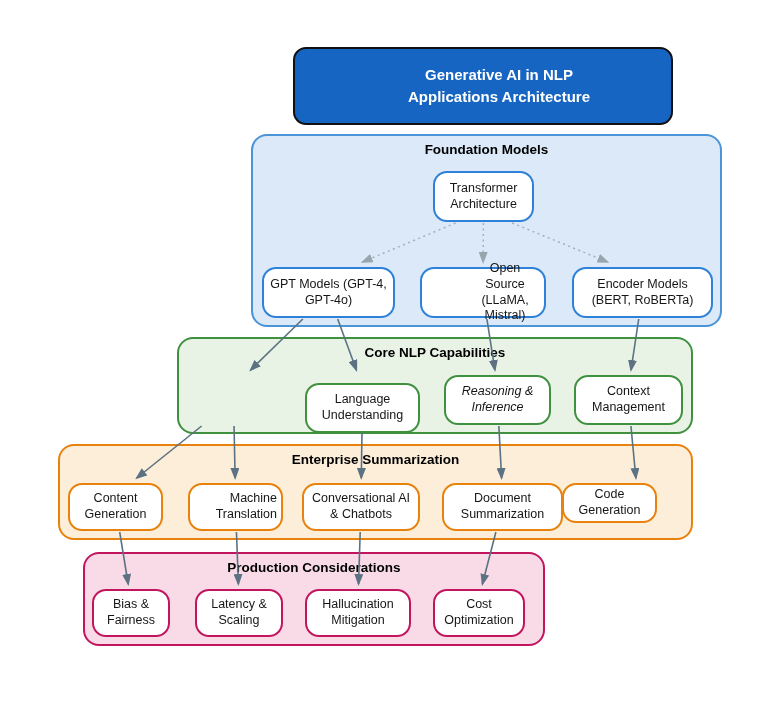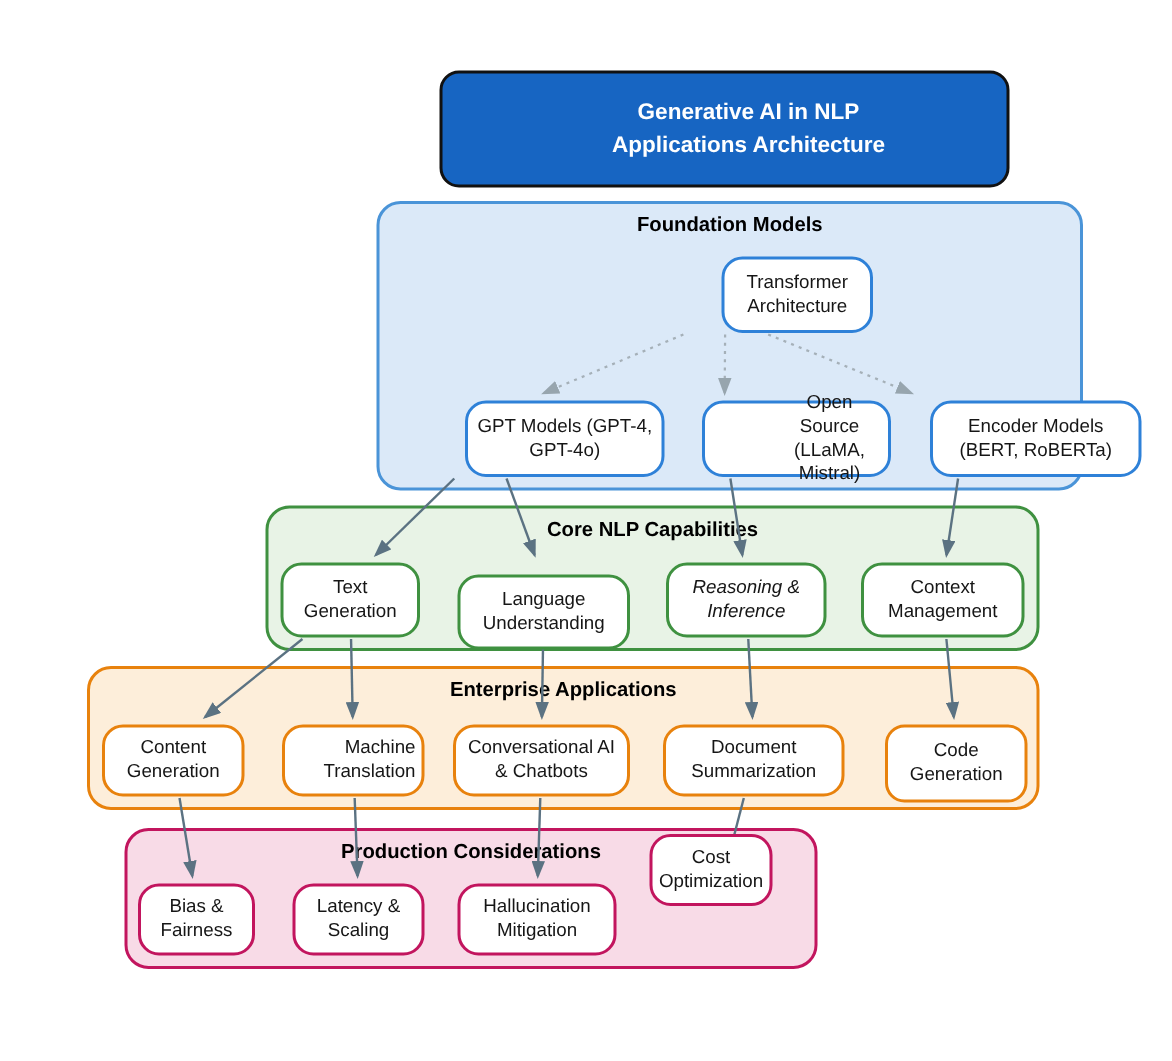--- a/index.html
+++ b/index.html
@@ -48,21 +48,21 @@
     background:var(--node-fill);
     border-radius:14px;
     border:2px solid #999;
     display:flex;align-items:center;justify-content:center;
     text-align:center;
     font-size:12.5px;
     line-height:1.25;
     color:#161616;
     padding:2px 4px;
   }
-  .n-foundation{border-color:var(--foundation-node-border);margin-left:48px;}
+  .n-foundation{border-color:var(--foundation-node-border);}
   .n-core{border-color:var(--core-border);}
   .n-enterprise{border-color:var(--enterprise-border);}
   .n-production{border-color:var(--production-border);}
 </style>
 </head>
 <body>
 
 <div class="canvas" style="--title-bg: #1765c2; --title-border: #111111; --title-text: #ffffff; --node-fill: #ffffff; --foundation-fill: #dbe9f8; --foundation-border: #4a94d8; --foundation-node-border: #2e81d8; --core-fill: #e8f3e6; --core-border: #3f9140; --enterprise-fill: #fdeeda; --enterprise-border: #e8820d; --production-fill: #f8dbe7; --production-border: #c2155e;">
 
   <svg class="edges" width="781" height="707" viewBox="0 0 781 707">
@@ -94,43 +94,42 @@
       </g>
   </svg>
 
   <div class="group g-foundation" style="left: 251px; top: 134px; width: 471px; height: 193px;">
     <div class="group-label">Foundation Models</div>
   </div>
   <div class="group g-core" style="left: 177px; top: 337px; width: 516px; height: 97px;">
     <div class="group-label">Core NLP Capabilities</div>
   </div>
   <div class="group g-enterprise" style="left: 58px; top: 444px; width: 635px; height: 96px;">
-    <div class="group-label">Enterprise Applications</div>
+    <div class="group-label">Enterprise Summarization</div>
   </div>
   <div class="group g-production" style="left: 83px; top: 552px; width: 462px; height: 94px;">
     <div class="group-label">Production Considerations</div>
   </div>
 
   <div class="title-box" style="left: 293px; top: 47px; width: 380px; height: 78px;">Generative AI in NLP
 Applications Architecture</div>
 
   <div class="node n-foundation" style="left: 433px; top: 171px; width: 101px; height: 51px;">Transformer Architecture</div>
   <div class="node n-foundation" style="left: 262px; top: 267px; width: 133px; height: 51px;">GPT Models (GPT-4, GPT-4o)</div>
   <div class="node n-foundation" style="left: 420px; top: 267px; width: 126px; height: 51px; padding-left: 48px;">Open Source (LLaMA, Mistral)</div>
   <div class="node n-foundation" style="left: 572px; top: 267px; width: 141px; height: 51px;">Encoder Models (BERT, RoBERTa)</div>
 
-  <div class="node n-core" style="left: 187px; top: 375px; width: 93px; height: 50px;">Text Generation</div>
   <div class="node n-core" style="left: 305px; top: 383px; width: 115px; height: 50px;">Language Understanding</div>
   <div class="node n-core" style="left: 444px; top: 375px; width: 107px; height: 50px; font-style: italic;">Reasoning &amp; Inference</div>
   <div class="node n-core" style="left: 574px; top: 375px; width: 109px; height: 50px;">Context Management</div>
 
   <div class="node n-enterprise" style="left: 68px; top: 483px; width: 95px; height: 48px;">Content Generation</div>
   <div class="node n-enterprise" style="left: 188px; top: 483px; width: 95px; height: 48px; text-align: right;">Machine Translation</div>
   <div class="node n-enterprise" style="left: 302px; top: 483px; width: 118px; height: 48px;">Conversational AI &amp; Chatbots</div>
   <div class="node n-enterprise" style="left: 442px; top: 483px; width: 121px; height: 48px;">Document Summarization</div>
-  <div class="node n-enterprise" style="left: 590px; top: 483px; width: 95px; height: 52px; border-radius: 13px;">Code Generation</div>
+  <div class="node n-enterprise" style="left: 562px; top: 483px; width: 95px; height: 40px;">Code Generation</div>
 
   <div class="node n-production" style="left: 195px; top: 589px; width: 88px; height: 48px;">Latency &amp; Scaling</div>
   <div class="node n-production" style="left: 92px; top: 589px; width: 78px; height: 48px;">Bias &amp; Fairness</div>
   <div class="node n-production" style="left: 305px; top: 589px; width: 106px; height: 48px;">Hallucination Mitigation</div>
-  <div class="node n-production" style="left: 433px; top: 556px; width: 82px; height: 48px;">Cost Optimization</div>
+  <div class="node n-production" style="left: 433px; top: 589px; width: 92px; height: 48px;">Cost Optimization</div>
 
 </div>
 
 </body></html>

